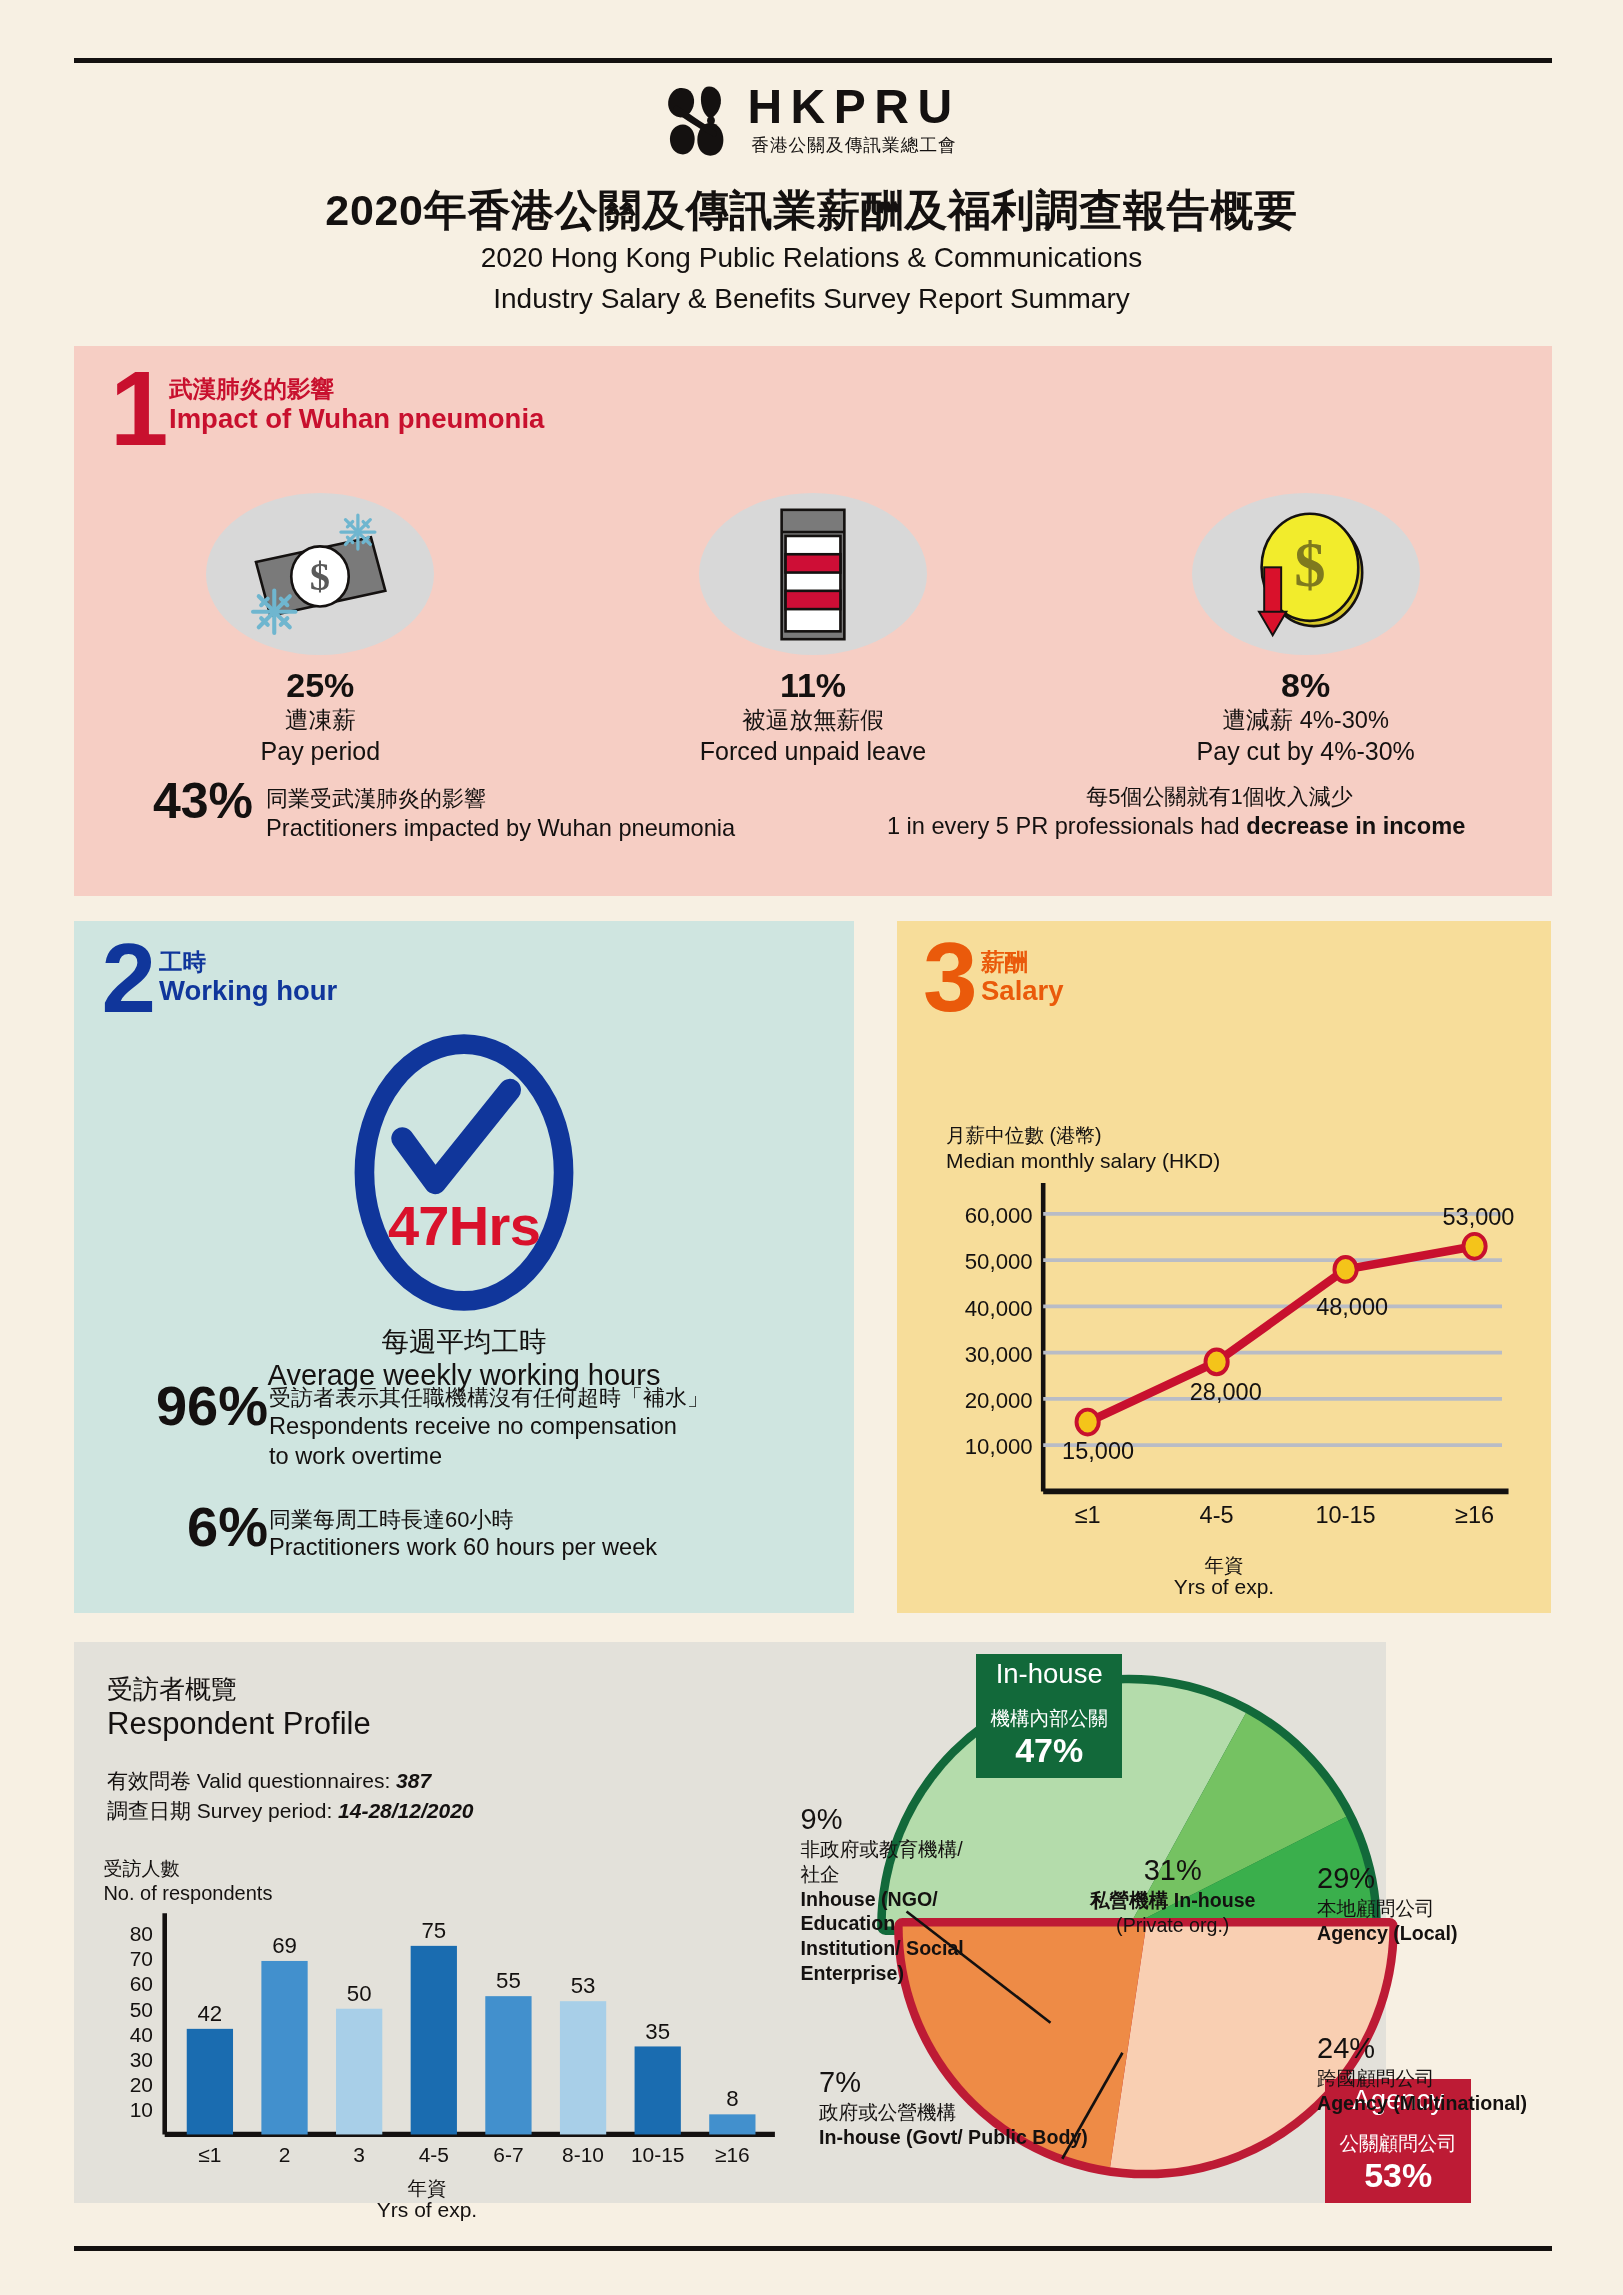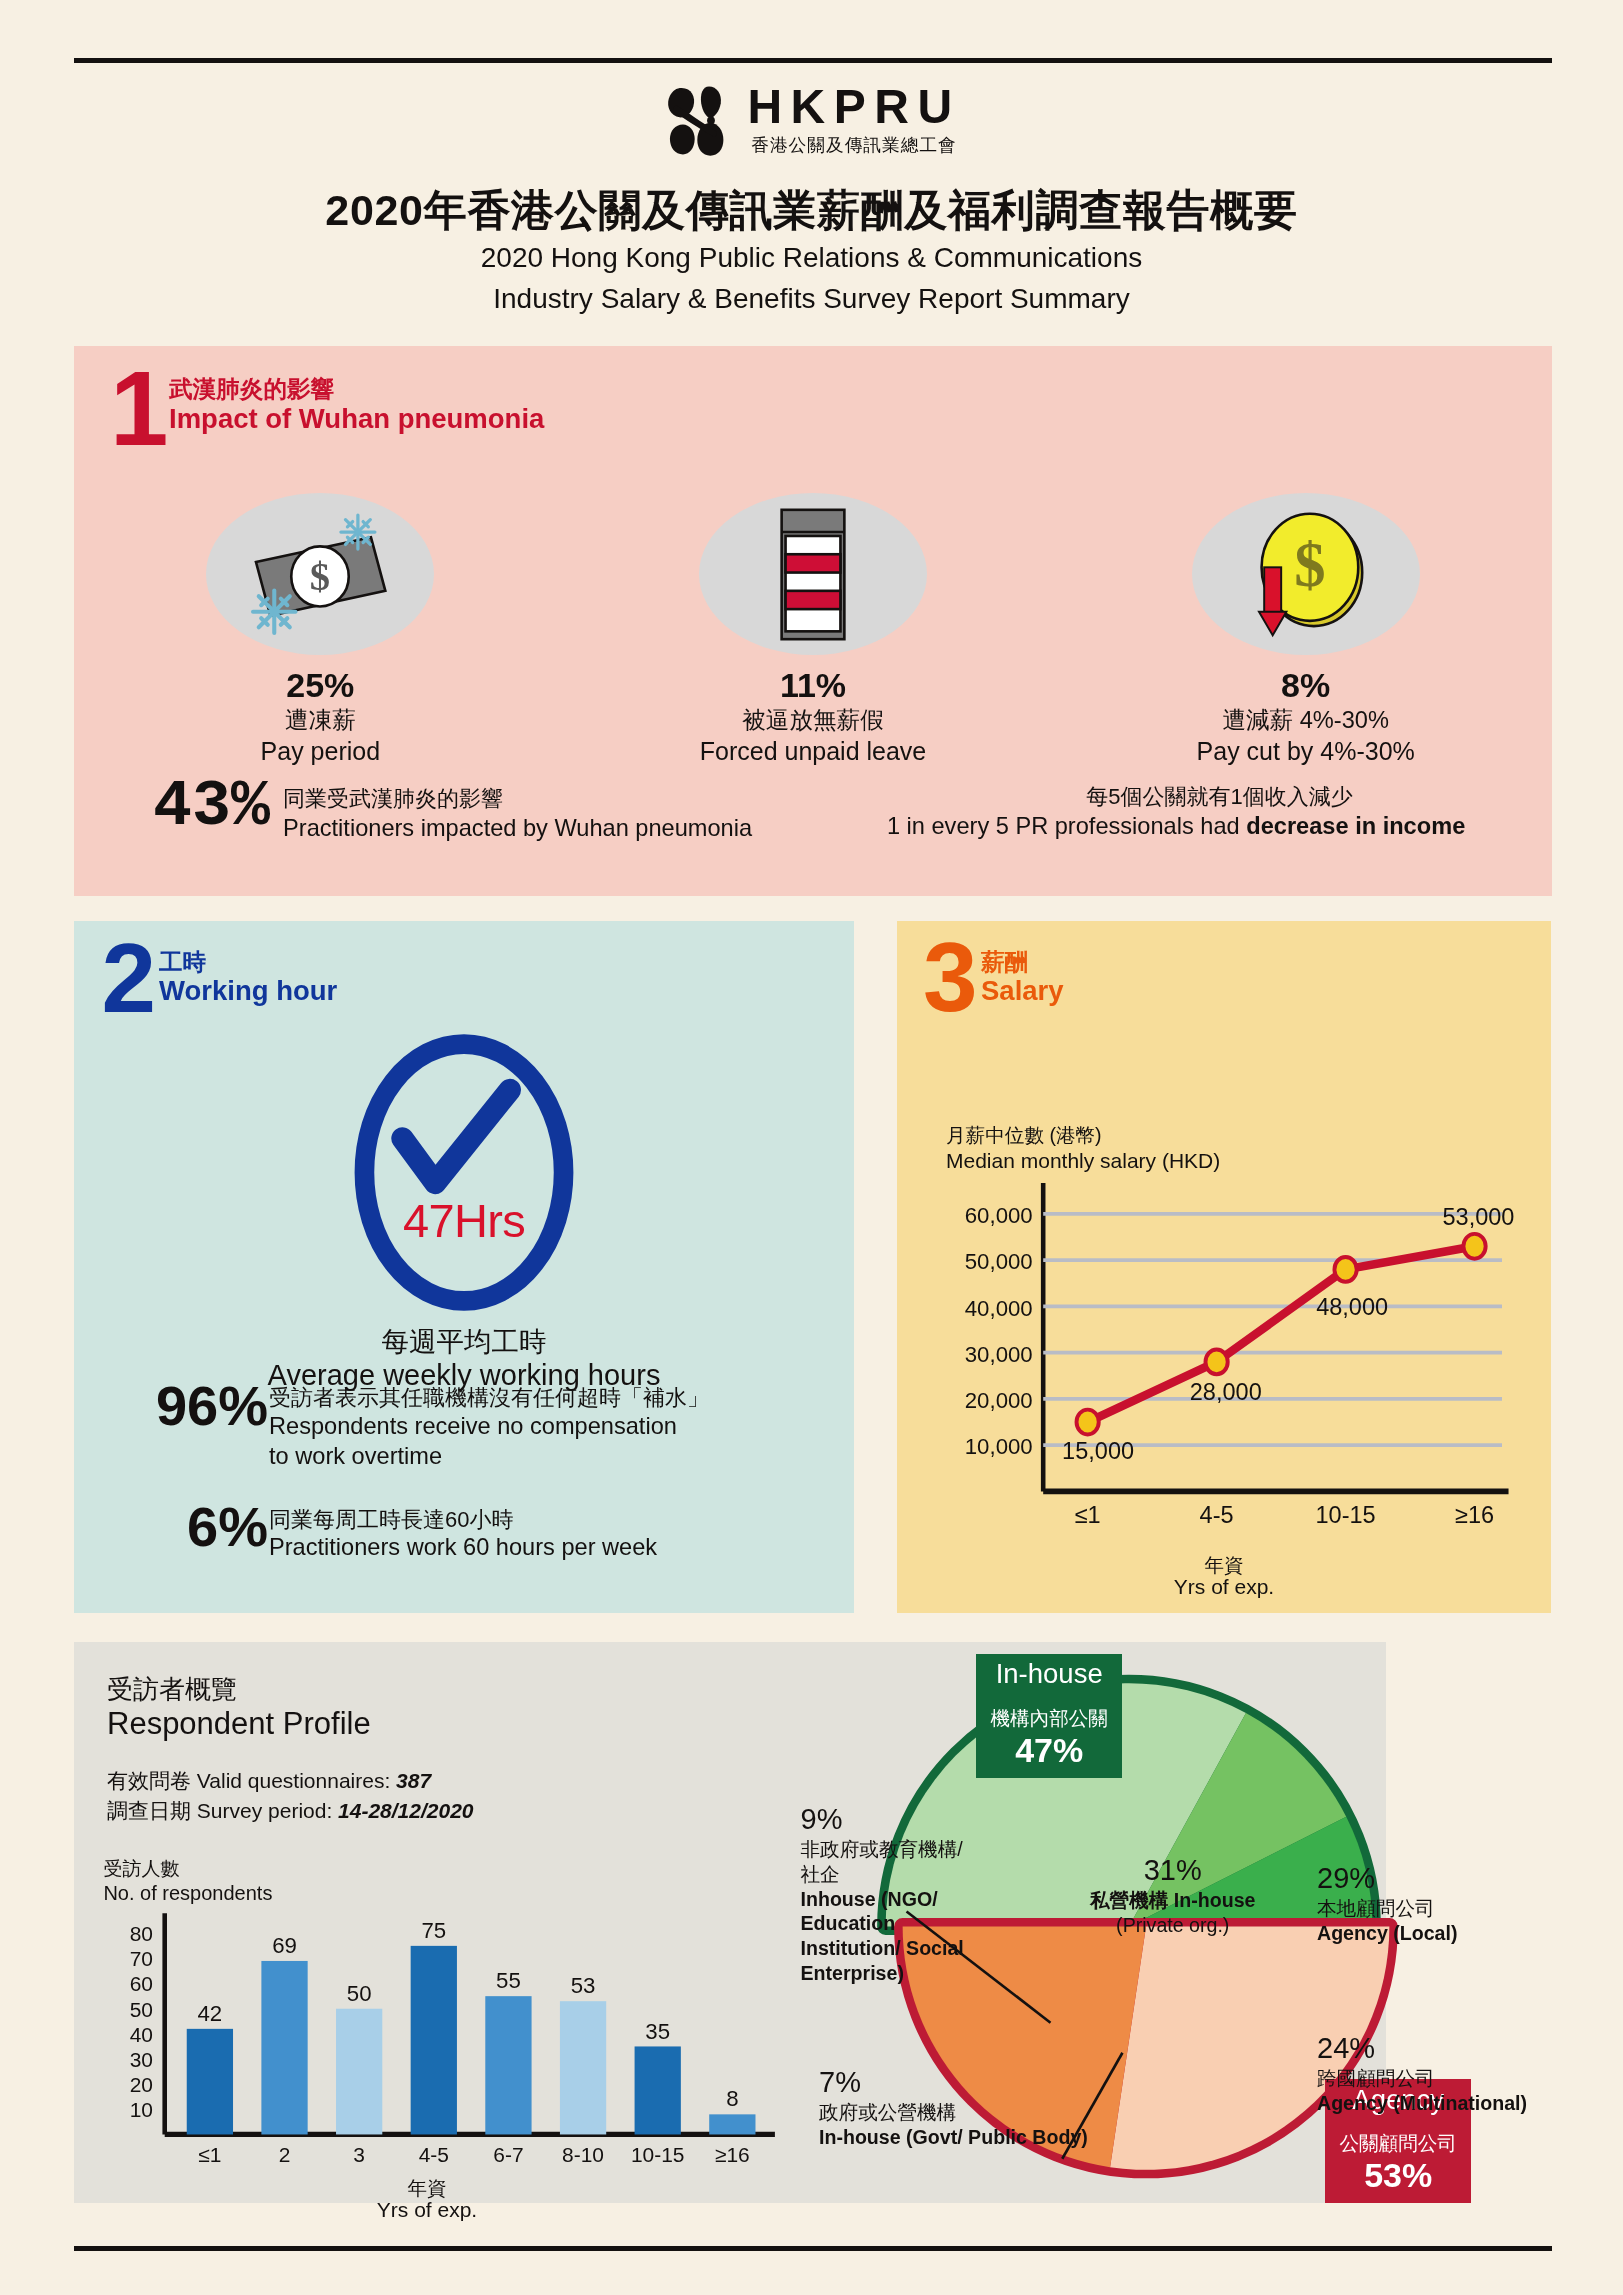--- a/index.html
+++ b/index.html
@@ -46,37 +46,37 @@
     background:#d8d8d8; position:relative;
     display:flex; align-items:center; justify-content:center;
   }
   .icon-stat { margin-top:11.8px; text-align:center; }
   .icon-pct { font-size:34px; font-weight:700; color:#141110; line-height:1.08; }
   .icon-zh { font-size:23.6px; color:#141110; line-height:1.2; margin-top:2.6px; }
   .icon-en { font-size:25px; color:#141110; line-height:1.2; margin-top:2px; }
 
   .bigstat-row { position:absolute; left:0; top:432px; width:100%; display:flex; }
   .bigstat { display:flex; align-items:flex-start; }
-  .bigstat .num { font-size:65px; font-weight:700; color:#141110; line-height:0.92;font-family:Liberation Mono, monospace; }
+  .bigstat .num { font-size:50px; font-weight:700; color:#141110; line-height:0.92; }
   .bigstat .txt { margin-left:13px; padding-top:6.5px; }
   .bigstat .txt .zh { font-size:22px; color:#141110; line-height:1.28;font-family:Liberation Serif, serif; }
   .bigstat .txt .en { font-size:23.6px; color:#141110; line-height:1.28; }
   .plain-stat { padding-top:3.9px; }
   .plain-stat .zh { font-size:22px; color:#141110; line-height:1.32;text-align:center; }
   .plain-stat .en { font-size:23.6px; color:#141110; line-height:1.32; }
 
   
   #sec2 { left:74px; top:921px; width:780px; height:692px; background:#cfe5e0; }
   #sec2 .panel-num { left:27.5px; top:18.3px; font-size:98px; color:#10369b; }
   #sec2 .panel-head { left:85px; top:27.5px; color:#10369b; }
 
   .clock-wrap { position:absolute; left:0; top:110px; width:100%; display:flex; flex-direction:column; align-items:center; }
   .clock { width:228px; height:283px; position:relative; }
   .hrs { position:absolute; left:0; right:0; top:162px; text-align:center;
-         font-size:47px; font-weight:400; color:#d9112b; letter-spacing:-0.7px; }
+         font-size:56px; font-weight:700; color:#d9112b; letter-spacing:-0.7px; }
   .clock-cap { margin-top:10.5px; text-align:center; }
   .clock-cap .zh { font-size:27.5px; color:#141110; line-height:1.22; }
   .clock-cap .en { font-size:29px; color:#141110; line-height:1.22; }
 
   .s2stats { position:absolute; left:42px; top:458px; width:707px; }
   .s2row { display:flex; align-items:flex-start; margin-bottom:29px; }
   .s2row .num { width:152px; font-size:56px; font-weight:700; color:#141110; line-height:0.98; text-align:right; }
   .s2row .txt { margin-left:1px; padding-top:5.2px; }
   .s2row .txt .zh { font-size:22px; color:#141110; line-height:1.26; }
   .s2row .txt .en { font-size:23.6px; color:#141110; line-height:1.26; }

